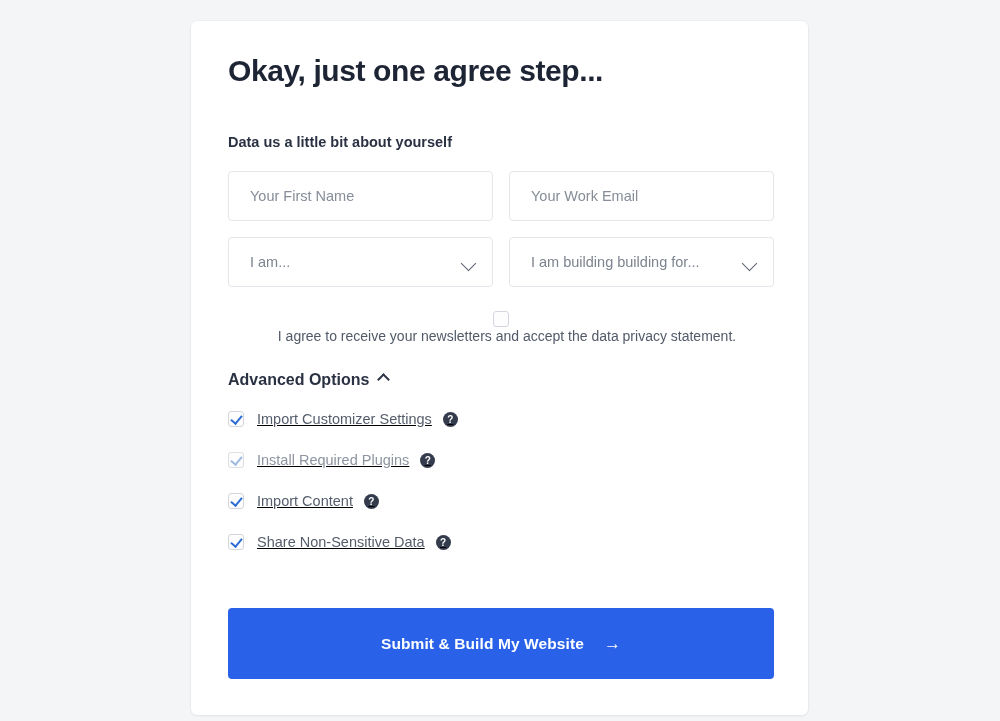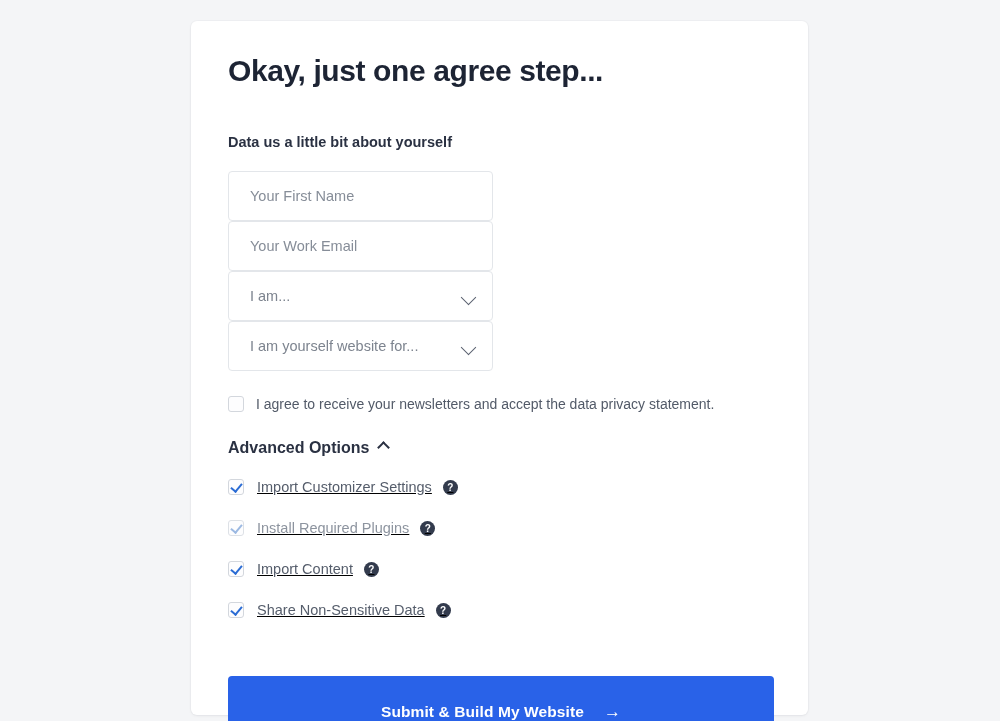--- a/index.html
+++ b/index.html
@@ -48,23 +48,22 @@
     font-size: 14.5px;
     font-weight: bold;
     color: #2a3142;
     margin: 0;
     padding-top: 41px;
     line-height: 20px;
   }
   .field-grid {
     display: flex;
     flex-wrap: wrap;
-    gap: 0;
+    gap: 16px;
     padding-top: 19px;
-    flex-direction: column;
   }
   .field {
     position: relative;
     width: 265px;
     height: 50px;
     border: 1px solid #e3e6ea;
     border-radius: 4px;
     box-sizing: border-box;
     background: #fff;
     display: flex;
@@ -100,20 +99,21 @@
     transform: rotate(45deg);
     margin-left: 10px;
     margin-bottom: 1px;
     vertical-align: middle;
     box-sizing: border-box;
   }
   .agree-row {
     display: flex;
     align-items: center;
     padding-top: 24px;
+    flex-direction: column;
   }
   .cb {
     width: 16px;
     height: 16px;
     min-width: 16px;
     border: 1px solid #d3d7dd;
     border-radius: 3px;
     background: #fdfdfe;
     box-sizing: border-box;
     position: relative;
@@ -231,21 +231,21 @@
           <span class="field-text">Your First Name</span>
         </div>
         <div class="field">
           <span class="field-text">Your Work Email</span>
         </div>
         <div class="field select-field">
           <span class="field-text">I am...</span>
           <span class="chev-down"></span>
         </div>
         <div class="field select-field">
-          <span class="field-text">I am yourself website for...</span>
+          <span class="field-text">I am building building for...</span>
           <span class="chev-down"></span>
         </div>
       </div>
 
       <div class="agree-row">
         <span class="cb"></span>
         <span class="agree-label">I agree to receive your newsletters and accept the data privacy statement.</span>
       </div>
 
       <div class="adv-title">

